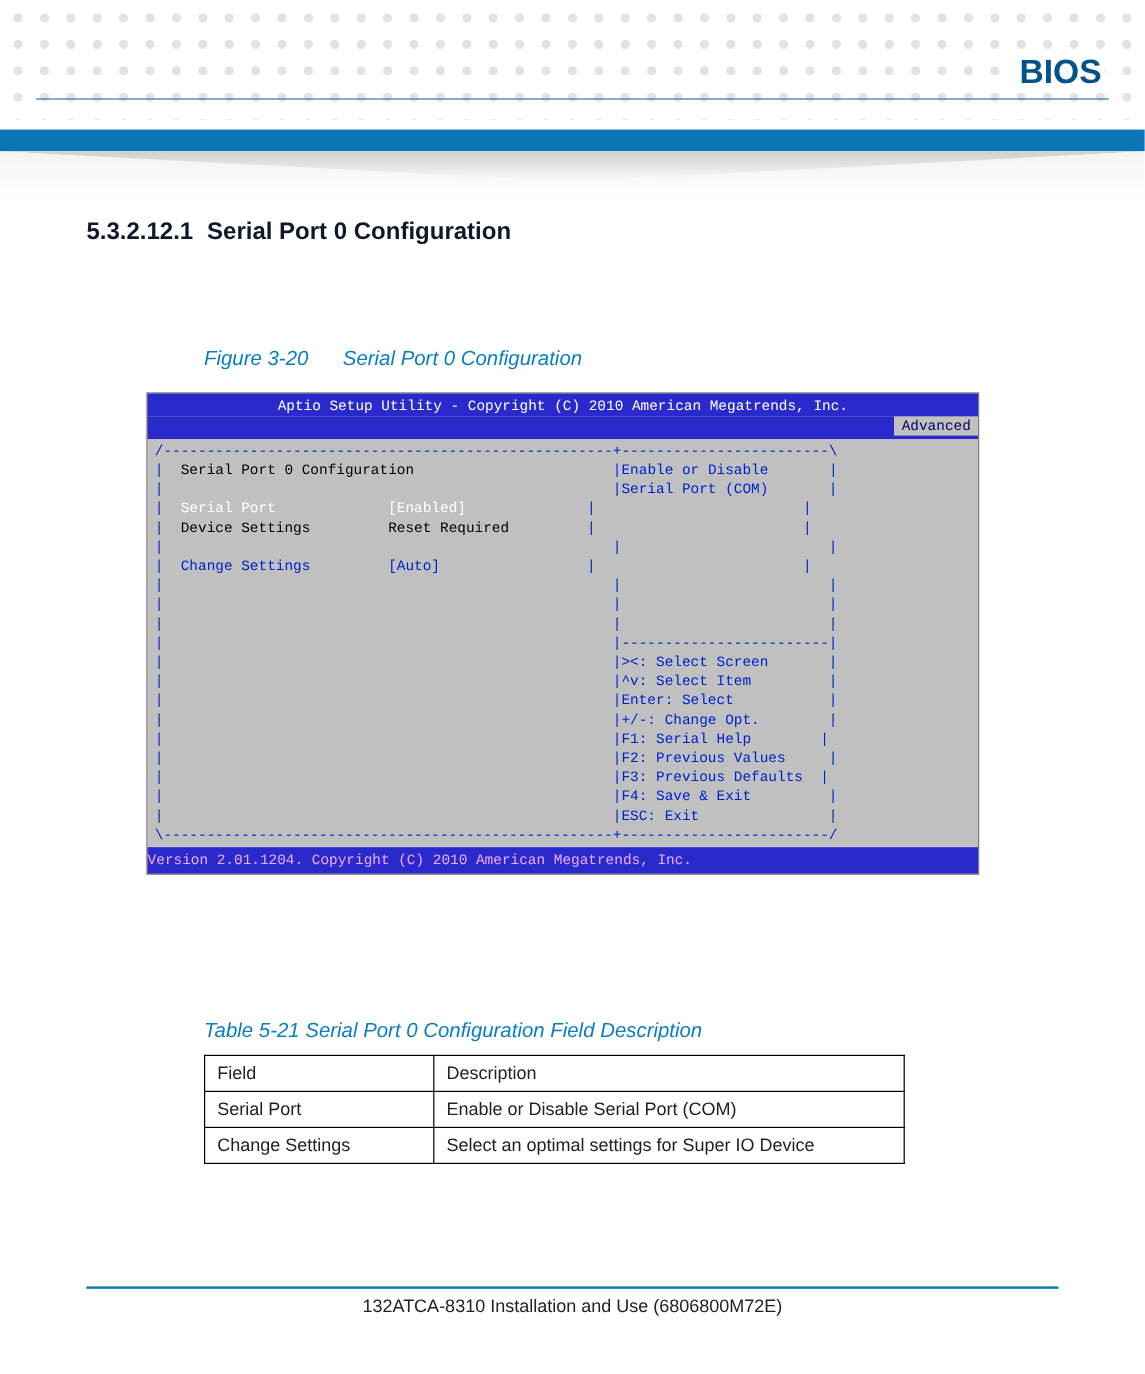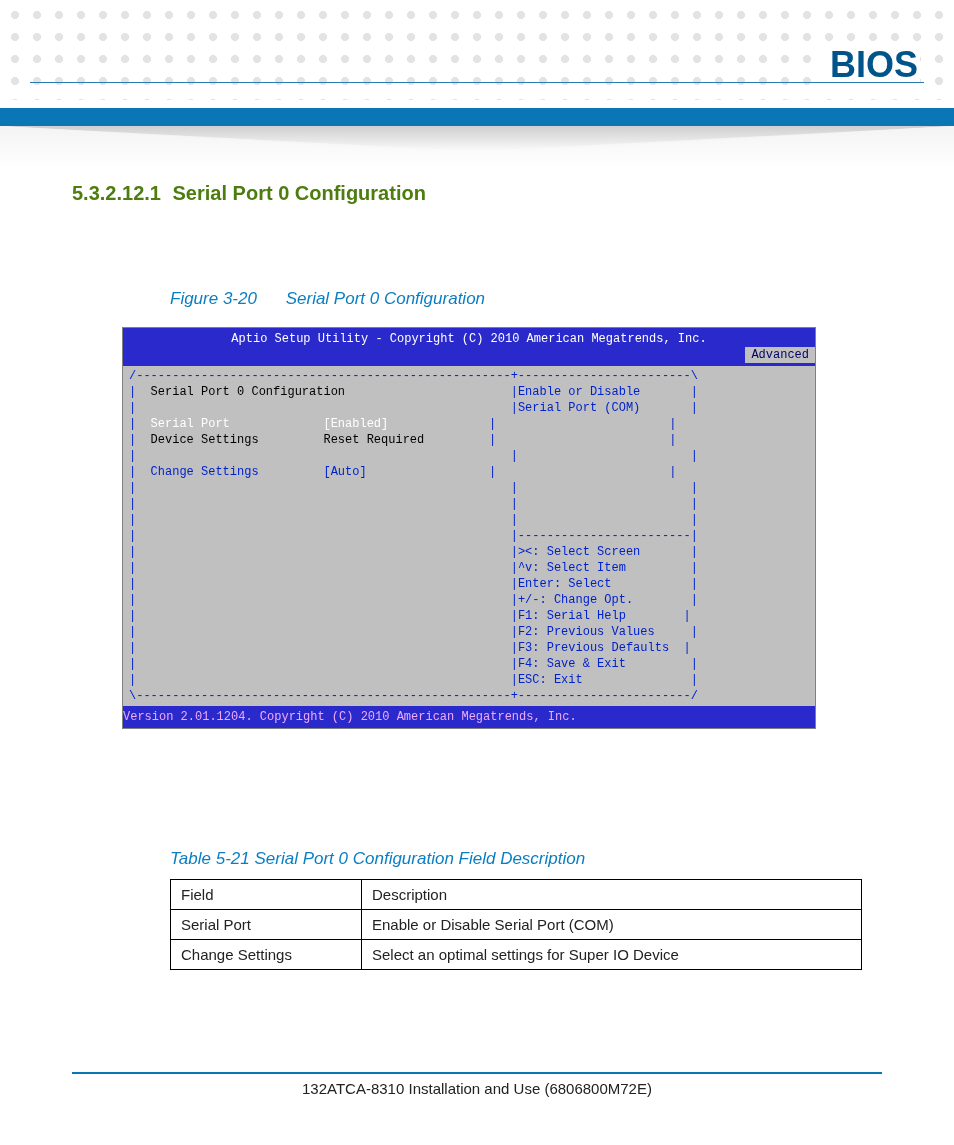--- a/index.html
+++ b/index.html
@@ -33,21 +33,21 @@
   .header-title {
     position: absolute;
     top: 44px;
     right: 34px;
     left: 34px;
     text-align: right;
     padding-bottom: 4px;
   }
   .header-title span {
     font-weight: 700;
-    font-size: 36px;
+    font-size: 28px;
     color: #00548a;
     font-style: normal;
     background: #fff;
     padding: 0 2px 0 8px;
   }
   .header-rule-thin {
     position: absolute;
     top: 82px; left: 30px; right: 30px;
     border-top: 1px solid #2a7ab0;
   }
@@ -72,21 +72,21 @@
     background: linear-gradient(180deg, #cfcfcf 0%, rgba(255,255,255,0) 100%);
     clip-path: polygon(0 0, 50% 100%, 100% 0);
   }
   .content {
     position: absolute;
     top: 182px;
     left: 72px;
     right: 72px;
   }
   .section-heading {
-    color: #4d7c0f;
+    color: #0f172a;
     font-weight: 700;
     font-size: 20px;
   }
   .section-heading .num { margin-right: 6px; }
   .figure-caption {
     margin-top: 84px;
     color: #0a7ec2;
     font-style: italic;
     font-size: 17px;
     margin-left: 98px;
@@ -139,21 +139,21 @@
     margin-top: 120px;
     color: #0a7ec2;
     font-style: italic;
     font-size: 17px;
     margin-left: 98px;
   }
   table.desc {
     margin-top: 10px;
     margin-left: 98px;
     border-collapse: collapse;
-    width: 692px;
+    width: 584px;
     font-size: 15px;
   }
   table.desc td {
     border: 1px solid #000;
     padding: 6px 10px;
     text-align: left;
     vertical-align: top;
   }
   table.desc td.col1 { width: 170px; }
   .footer {

